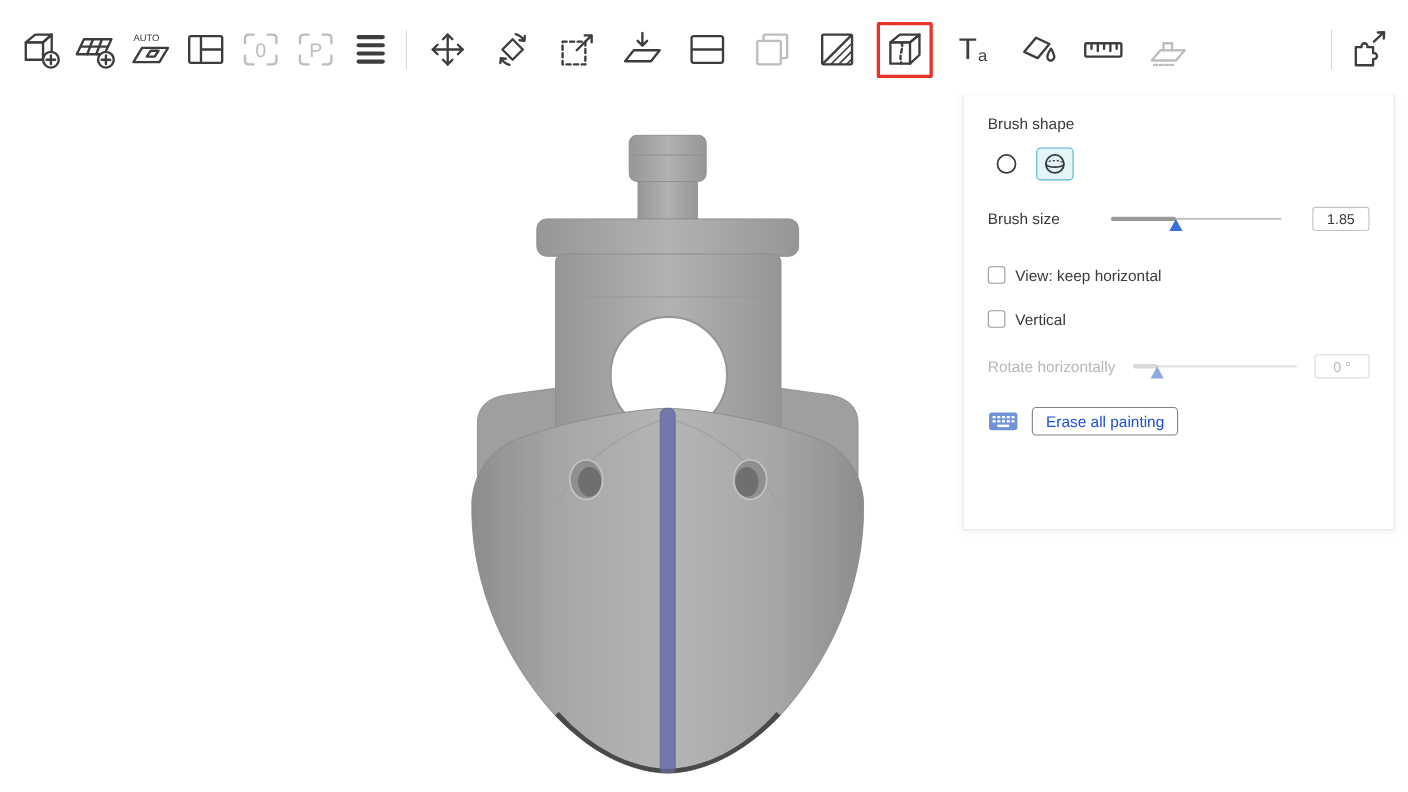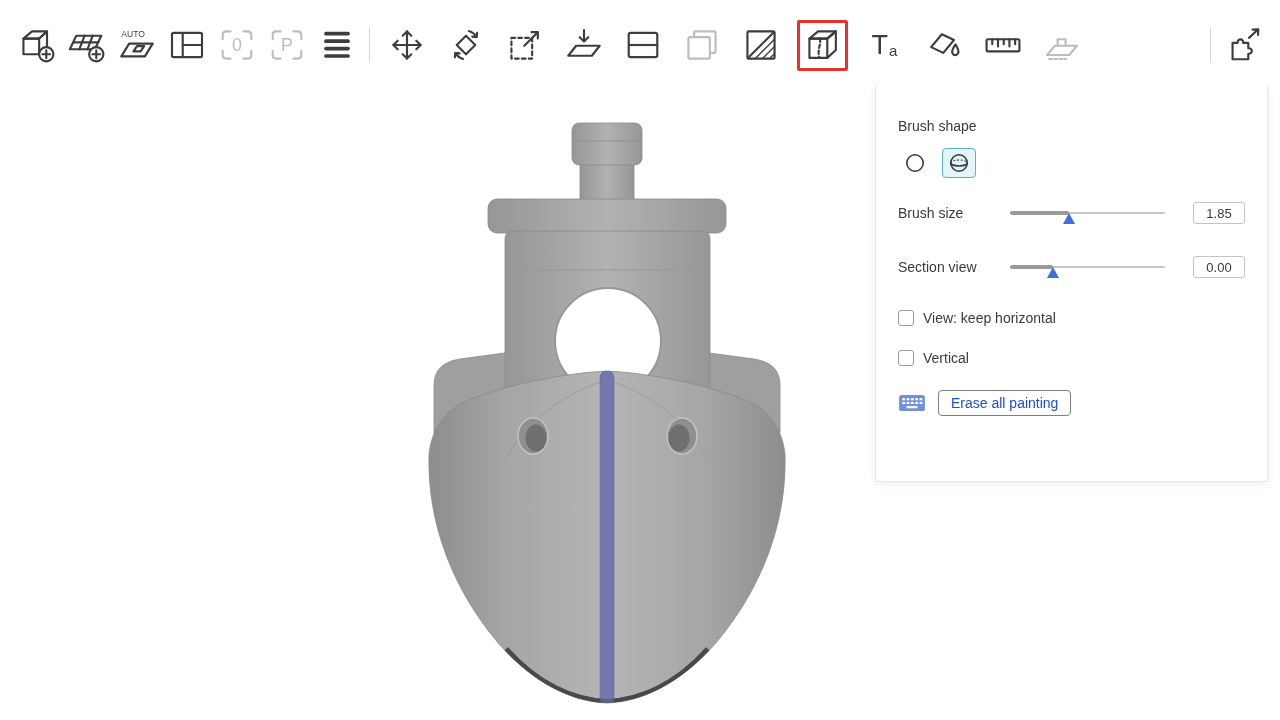--- a/index.html
+++ b/index.html
@@ -24,21 +24,21 @@
   .ta-a{font-size:15px;line-height:1;color:#3d3d3d;margin:0 0 1px 1px}
 
   
   .viewport{position:absolute;inset:86px 0 0 0;z-index:1}
   .model-svg{position:absolute;left:0;top:-86px;width:1280px;height:720px}
 
   
   .panel{position:absolute;left:875px;top:85px;width:393px;height:397px;background:#fff;
     border:1px solid var(--panel-border,#e6e6e6);box-shadow:0 2px 8px rgba(0,0,0,.07);
     z-index:2;padding:14px 22px}
-  .p-title{font-size:14px;color:#3a3a3a;margin:18px 0 14px}
+  .p-title{font-size:14px;color:#3a3a3a;margin:4px 0 14px}
   .shape-row{display:flex;align-items:center;gap:10px;margin-bottom:24px}
   .shape-btn{width:34px;height:30px;display:flex;align-items:center;justify-content:center;
     background:none;border:1px solid transparent;border-radius:4px;color:#3a3a3a;cursor:pointer}
   .shape-btn.selected{background:var(--brush-selected-bg,#e4f5f9);
     border-color:var(--brush-selected-border,#57b1cf)}
   .p-row{display:flex;align-items:center;height:22px;margin-bottom:32px}
   .p-row .lbl{width:112px;font-size:14px;color:#3a3a3a}
   .slider{flex:1;margin-right:28px;position:relative;height:18px}
   .slider .track{position:absolute;left:0;right:0;top:8px;height:2px;background:#c6c6c6;border-radius:1px}
   .slider .fill{position:absolute;left:0;top:7px;height:4px;background:#9a9a9a;border-radius:2px;width:0}
@@ -319,40 +319,40 @@
   <div class="p-row">
     <span class="lbl">Brush size</span>
     <div class="slider">
       <div class="track"></div>
       <div class="fill" style="width: 38%;"></div>
       <div class="handle" style="left: 38%;"></div>
     </div>
     <div class="valbox">1.85</div>
   </div>
 
-  <div class="p-row">
-    <span class="lbl">Section view</span>
-    <div class="slider">
-      <div class="track"></div>
-      <div class="fill" style="width: 28%;"></div>
-      <div class="handle" style="left: 28%;"></div>
-    </div>
-    <div class="valbox">0.00</div>
-  </div>
 
   <div class="p-check">
     <span class="checkbox"></span>
     <span class="cl">View: keep horizontal</span>
   </div>
 
   <div class="p-check">
     <span class="checkbox"></span>
     <span class="cl">Vertical</span>
   </div>
 
+  <div class="p-row rotate">
+    <span class="lbl">Rotate horizontally</span>
+    <div class="slider">
+      <div class="track"></div>
+      <div class="fill" style="width: 15%;"></div>
+      <div class="handle" style="left: 15%;"></div>
+    </div>
+    <div class="valbox">0 °</div>
+  </div>
 
   <div class="p-actions">
     <button class="kbd-btn">
       <svg width="28" height="20" viewBox="0 0 26 18">
         <rect x="1" y="1.5" width="24" height="15" rx="2.5" fill="#7192d8"></rect>
         <g fill="#ffffff">
           <rect x="4" y="4.5" width="2.6" height="2"></rect>
             <rect x="8" y="4.5" width="2.6" height="2"></rect>
           <rect x="12" y="4.5" width="2.6" height="2"></rect>
             <rect x="16" y="4.5" width="2.6" height="2"></rect>

